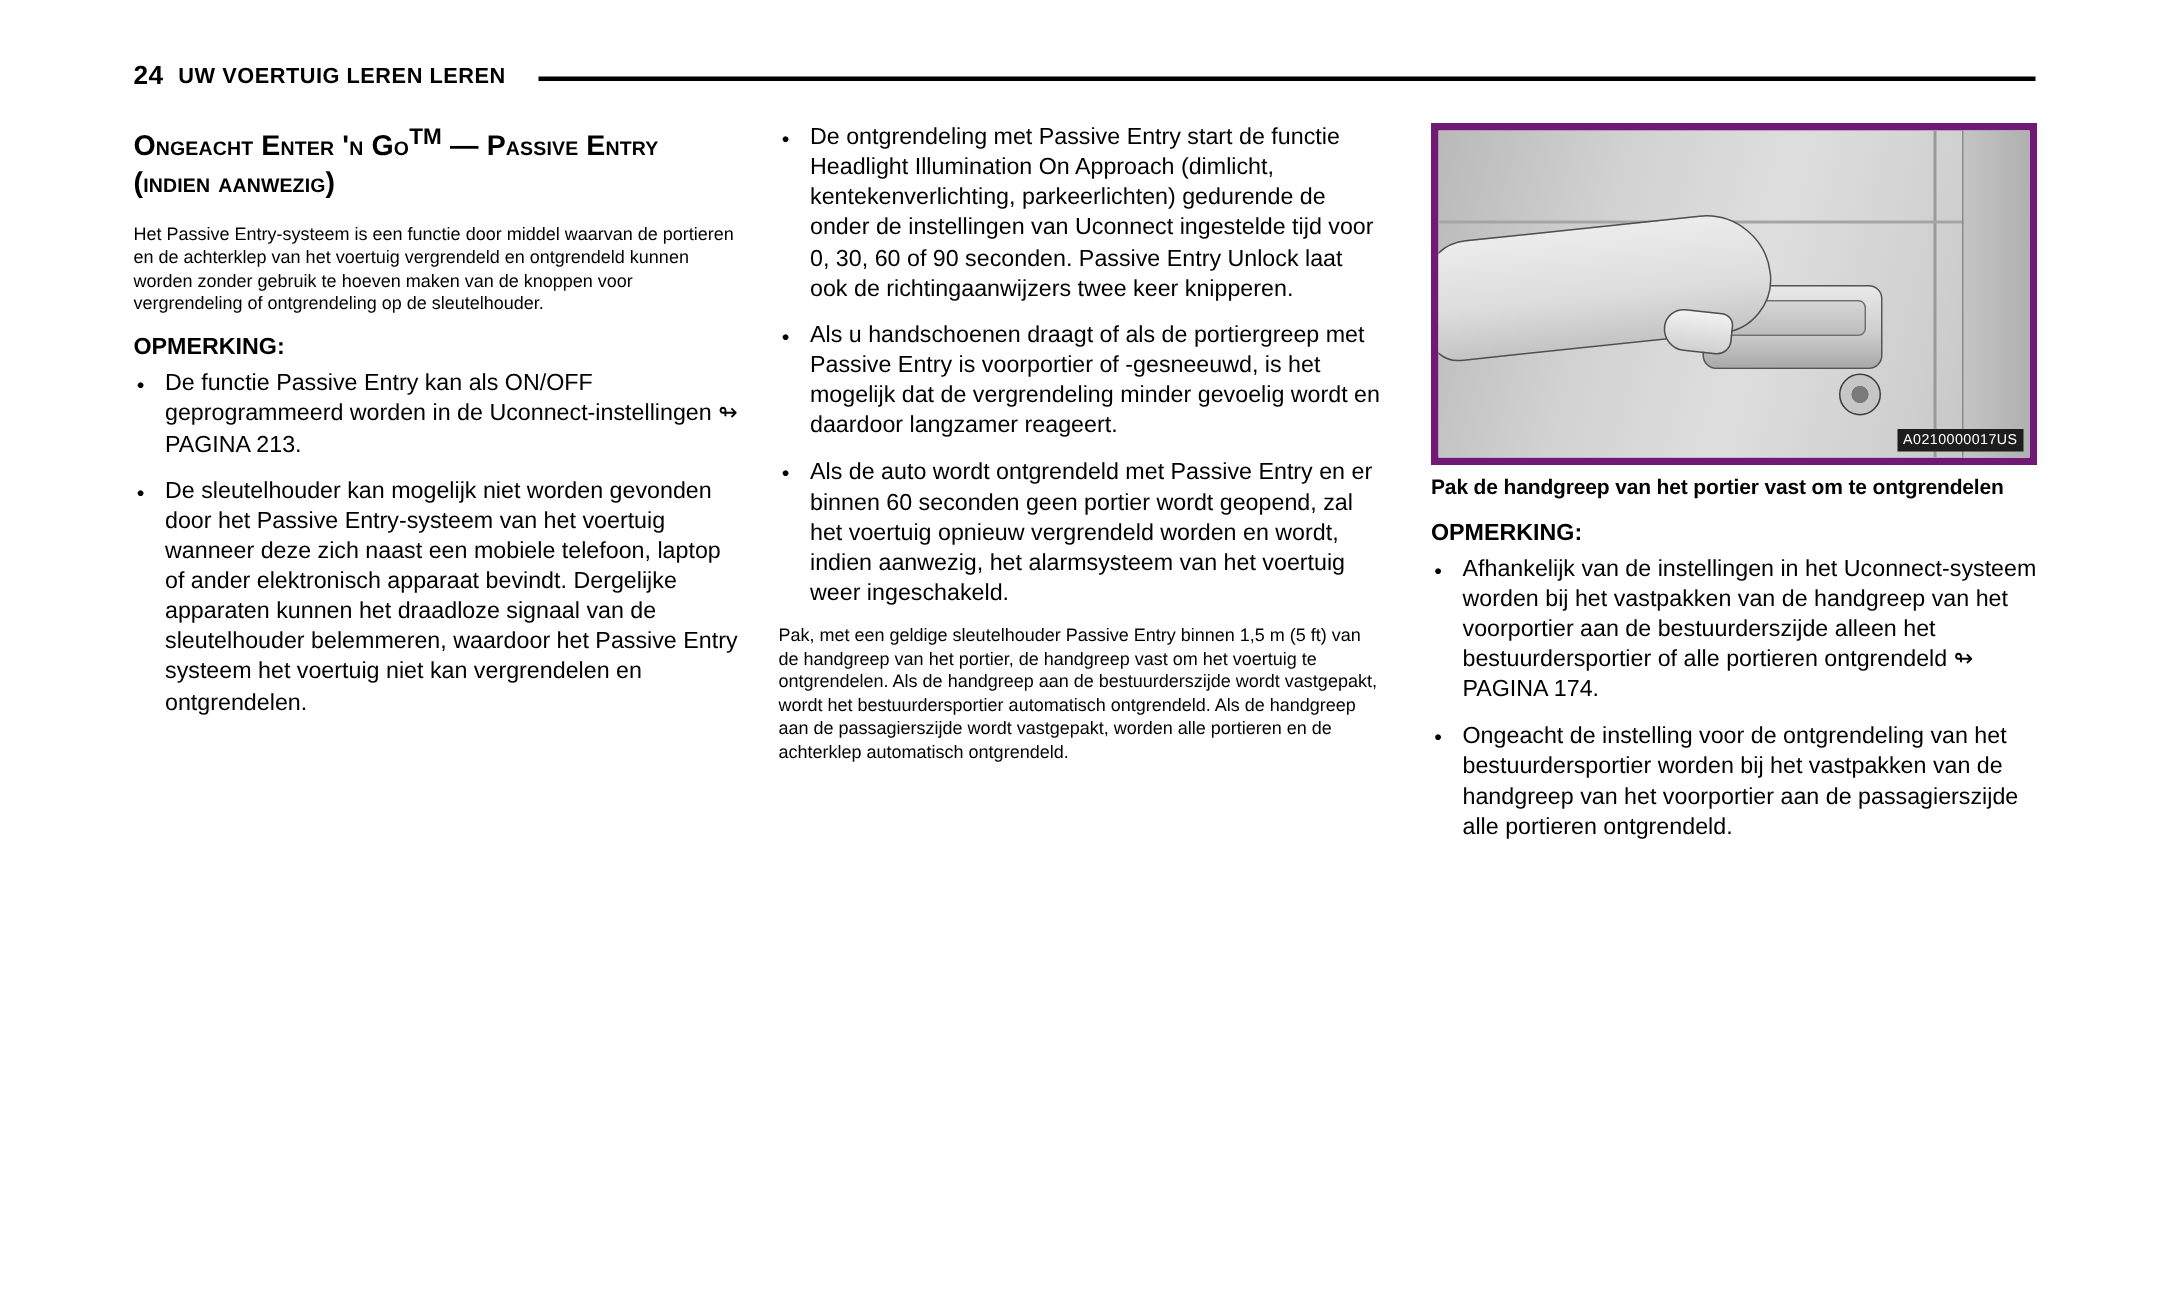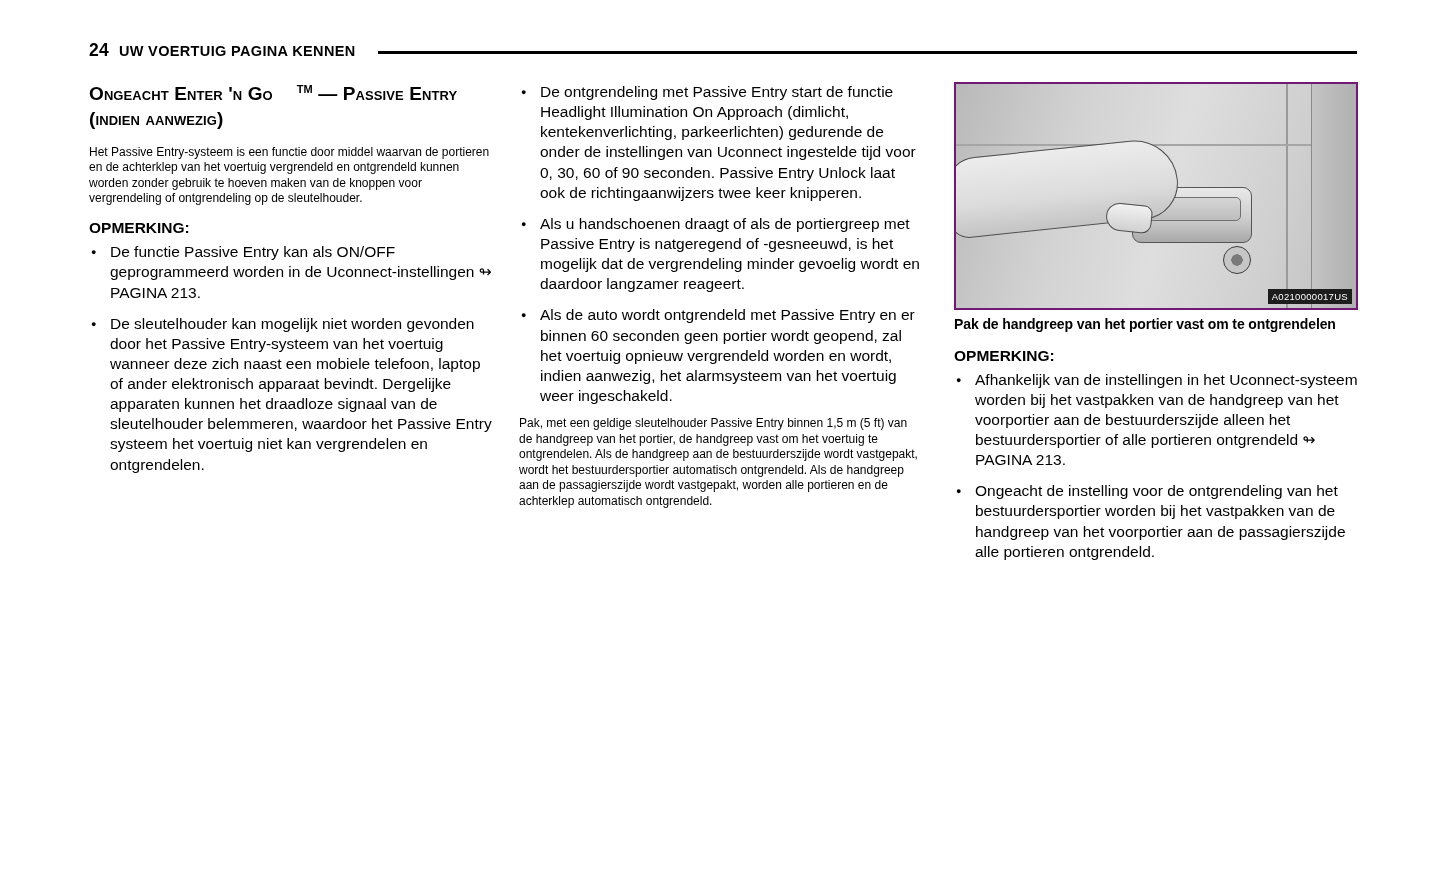--- a/index.html
+++ b/index.html
@@ -64,24 +64,23 @@
 
   h2.section-title {
     font-size: 19px;
     font-weight: bold;
     margin: 0 0 13px 0;
     line-height: 1.30;
     font-variant: small-caps;
     letter-spacing: 0.1px;
   }
   h2.section-title .tm {
-    font-size: 11px;
+    font-size: 15px;
     vertical-align: super;
     font-variant: normal;
-    margin-left: 24px;
   }
 
   p.body {
     font-size: 12px;
     line-height: 1.30;
     margin: 0 0 11px 0;
     text-align: left;
   }
 
   h3.sub-note {
@@ -119,21 +118,21 @@
     font-size: 9px;
     line-height: 20px;
   }
 
   
   .figure {
     position: relative;
     width: 404px;
     height: 228px;
     background: #d9d9d9;
-    border: 2px solid #701a75;
+    border: 5px solid #701a75;
     box-sizing: border-box;
     overflow: hidden;
   }
   .fig-sky {
     position: absolute;
     left: 0; top: 0; right: 0; bottom: 0;
     background: linear-gradient(180deg,#c9c9c9 0%, #d6d6d6 40%, #e6e6e6 100%);
   }
   .fig-door-panel {
     position: absolute;
@@ -228,41 +227,41 @@
     letter-spacing: -0.1px;
   }
 </style>
 </head>
 <body>
 
 <div class="page">
 
   <div class="header">
     <span class="header-page-num">24</span>
-    <span class="header-title">UW VOERTUIG PAGINA KENNEN</span>
+    <span class="header-title">UW VOERTUIG LEREN LEREN</span>
     <span class="header-rule"></span>
   </div>
 
   <div class="col col1">
     <h2 class="section-title"><span>Ongeacht Enter 'n Go</span><span class="tm">TM</span><span> — Passive Entry (indien aanwezig)</span></h2>
 
     <p class="body">Het Passive Entry-systeem is een functie door middel waarvan de portieren en de achterklep van het voertuig vergrendeld en ontgrendeld kunnen worden zonder gebruik te hoeven maken van de knoppen voor vergrendeling of ontgrendeling op de sleutelhouder.</p>
 
     <h3 class="sub-note">OPMERKING:</h3>
 
     <ul class="bullets">
       <li>De functie Passive Entry kan als ON/OFF geprogrammeerd worden in de Uconnect-instellingen ↬ PAGINA  213.</li>
       <li>De sleutelhouder kan mogelijk niet worden gevonden door het Passive Entry-systeem van het voertuig wanneer deze zich naast een mobiele telefoon, laptop of ander elektronisch apparaat bevindt. Dergelijke apparaten kunnen het draadloze signaal van de sleutelhouder belemmeren, waardoor het Passive Entry systeem het voertuig niet kan vergrendelen en ontgrendelen.</li>
     </ul>
   </div>
 
   <div class="col col2">
     <ul class="bullets">
       <li>De ontgrendeling met Passive Entry start de functie Headlight Illumination On Approach (dimlicht, kentekenverlichting, parkeerlichten) gedurende de onder de instellingen van Uconnect ingestelde tijd voor 0, 30, 60 of 90 seconden. Passive Entry Unlock laat ook de richtingaanwijzers twee keer knipperen.</li>
-      <li>Als u handschoenen draagt of als de portiergreep met Passive Entry is natgeregend of -gesneeuwd, is het mogelijk dat de vergrendeling minder gevoelig wordt en daardoor langzamer reageert.</li>
+      <li>Als u handschoenen draagt of als de portiergreep met Passive Entry is voorportier of -gesneeuwd, is het mogelijk dat de vergrendeling minder gevoelig wordt en daardoor langzamer reageert.</li>
       <li>Als de auto wordt ontgrendeld met Passive Entry en er binnen 60 seconden geen portier wordt geopend, zal het voertuig opnieuw vergrendeld worden en wordt, indien aanwezig, het alarmsysteem van het voertuig weer ingeschakeld.</li>
     </ul>
 
 
     <p class="body">Pak, met een geldige sleutelhouder Passive Entry binnen 1,5 m (5 ft) van de handgreep van het portier, de handgreep vast om het voertuig te ontgrendelen. Als de handgreep aan de bestuurderszijde wordt vastgepakt, wordt het bestuurdersportier automatisch ontgrendeld. Als de handgreep aan de passagierszijde wordt vastgepakt, worden alle portieren en de achterklep automatisch ontgrendeld.</p>
   </div>
 
   <div class="col col3">
 
     <div class="figure">
@@ -279,18 +278,18 @@
       <div class="fig-finger"></div>
       <div class="fig-keyhole"></div>
       <div class="fig-code">A0210000017US</div>
     </div>
 
     <div class="fig-caption">Pak de handgreep van het portier vast om te ontgrendelen</div>
 
     <h3 class="sub-note">OPMERKING:</h3>
 
     <ul class="bullets">
-      <li>Afhankelijk van de instellingen in het Uconnect-systeem worden bij het vastpakken van de handgreep van het voorportier aan de bestuurderszijde alleen het bestuurdersportier of alle portieren ontgrendeld ↬ PAGINA  213.</li>
+      <li>Afhankelijk van de instellingen in het Uconnect-systeem worden bij het vastpakken van de handgreep van het voorportier aan de bestuurderszijde alleen het bestuurdersportier of alle portieren ontgrendeld ↬ PAGINA  174.</li>
       <li>Ongeacht de instelling voor de ontgrendeling van het bestuurdersportier worden bij het vastpakken van de handgreep van het voorportier aan de passagierszijde alle portieren ontgrendeld.</li>
     </ul>
   </div>
 
 </div>
 
 </body></html>

